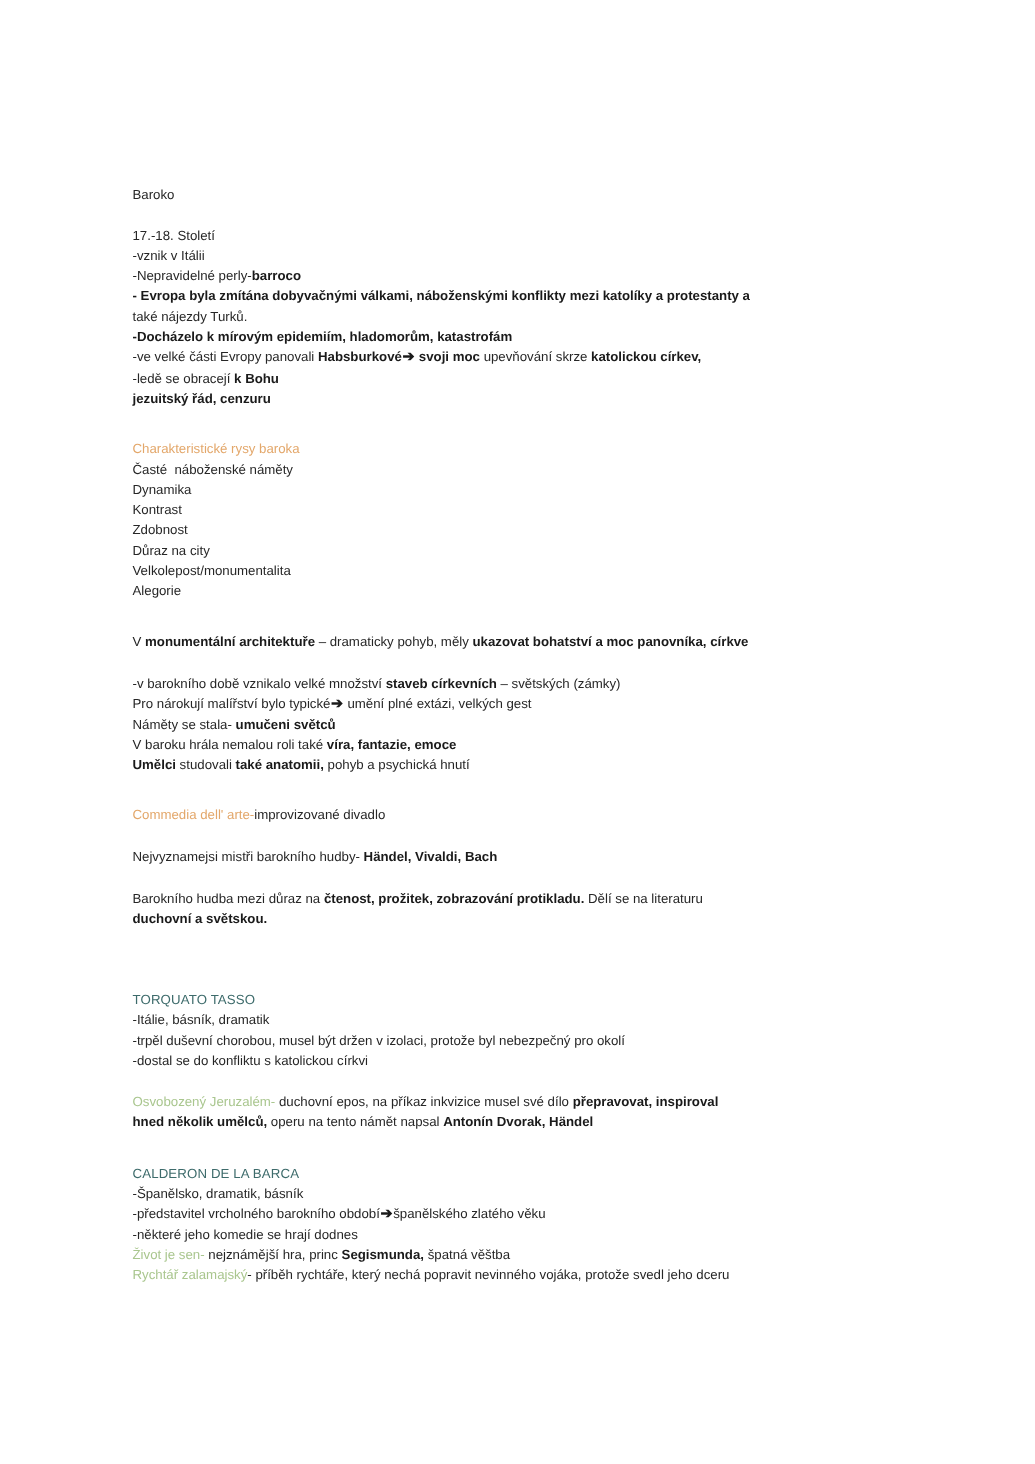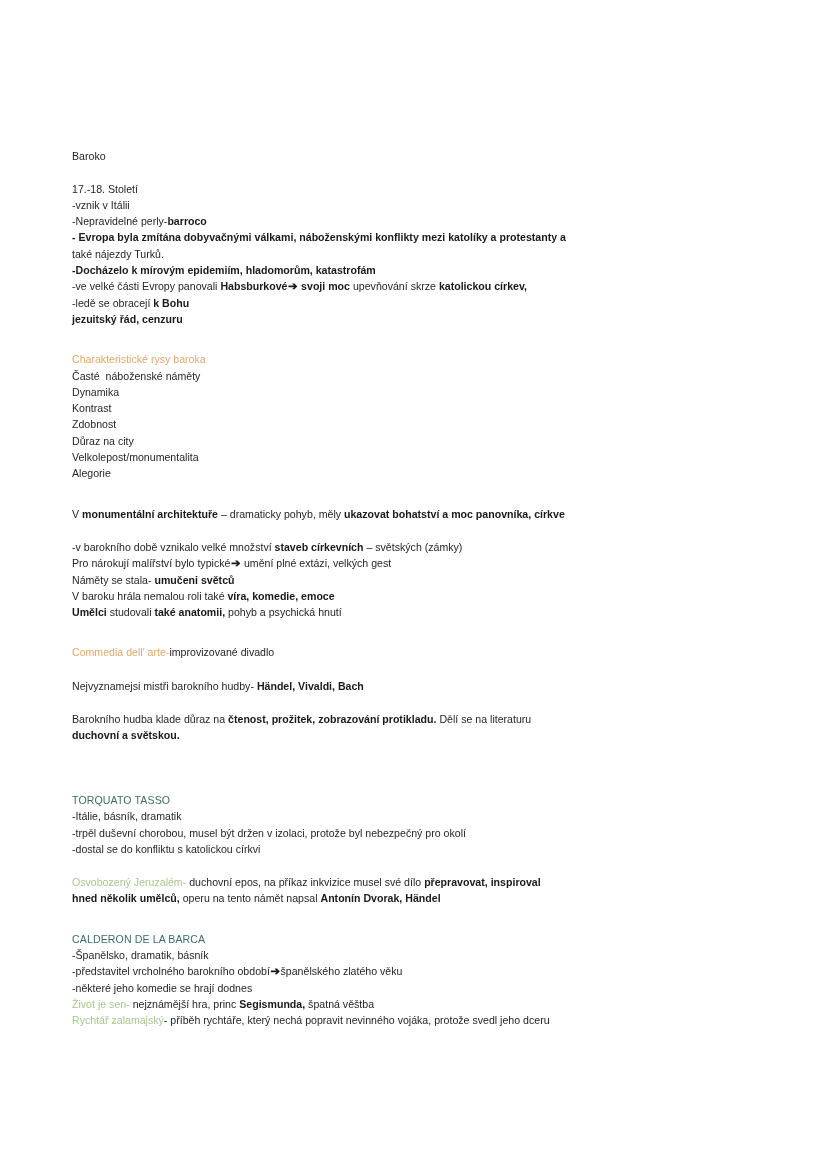--- a/index.html
+++ b/index.html
@@ -14,21 +14,21 @@
     font-family: "Liberation Sans", sans-serif;
     color: #262626;
     -webkit-font-smoothing: antialiased;
   }
   .page {
     position: relative;
     width: 828px;
     height: 1171px;
     background: #ffffff;
     box-sizing: border-box;
-    padding: 148px 60px 0 72px;
+    padding: 148px 60px 0 106px;
   }
   .doc-body {
     font-size: 10.6px;
     line-height: 16.3px;
   }
   p.line {
     margin: 0;
     padding: 0;
     font-size: 10.6px;
     line-height: 16.3px;
@@ -100,34 +100,34 @@
 
     <div class="gap-lg"></div>
 
     <p class="line"><span>V </span><b>monumentální architektuře</b><span> – dramaticky pohyb, měly </span><b>ukazovat bohatství a moc panovníka, církve</b></p>
 
     <div class="gap-md"></div>
 
     <p class="line"><span>-v barokního době vznikalo velké množství </span><b>staveb církevních</b><span> – světských (zámky)</span></p>
     <p class="line"><span>Pro nárokují malířství bylo typické</span><span class="arrow">➔</span><span> umění plné extázi, velkých gest</span></p>
     <p class="line"><span>Náměty se stala- </span><b>umučeni světců</b></p>
-    <p class="line"><span>V baroku hrála nemalou roli také </span><b>víra, komedie, emoce</b></p>
+    <p class="line"><span>V baroku hrála nemalou roli také </span><b>víra, fantazie, emoce</b></p>
     <p class="line"><b>Umělci</b><span> studovali </span><b>také anatomii,</b><span> pohyb a psychická hnutí</span></p>
 
     <div class="gap-lg"></div>
 
     <p class="line"><span class="h-orange">Commedia dell' arte-</span><span>improvizované divadlo</span></p>
 
     <div class="gap-md"></div>
 
     <p class="line"><span>Nejvyznamejsi mistři barokního hudby- </span><b>Händel, Vivaldi, Bach</b></p>
 
     <div class="gap-md"></div>
 
-    <p class="line"><span>Barokního hudba klade důraz na </span><b>čtenost, prožitek, zobrazování protikladu.</b><span> Dělí se na literaturu</span></p>
+    <p class="line"><span>Barokního hudba mezi důraz na </span><b>čtenost, prožitek, zobrazování protikladu.</b><span> Dělí se na literaturu</span></p>
     <p class="line"><b>duchovní a světskou.</b></p>
 
     <div class="gap-xl"></div>
     <div class="gap-sm"></div>
 
     <p class="line h-teal">TORQUATO TASSO</p>
     <p class="line">-Itálie, básník, dramatik</p>
     <p class="line">-trpěl duševní chorobou, musel být držen v izolaci, protože byl nebezpečný pro okolí</p>
     <p class="line">-dostal se do konfliktu s katolickou církvi</p>
 

